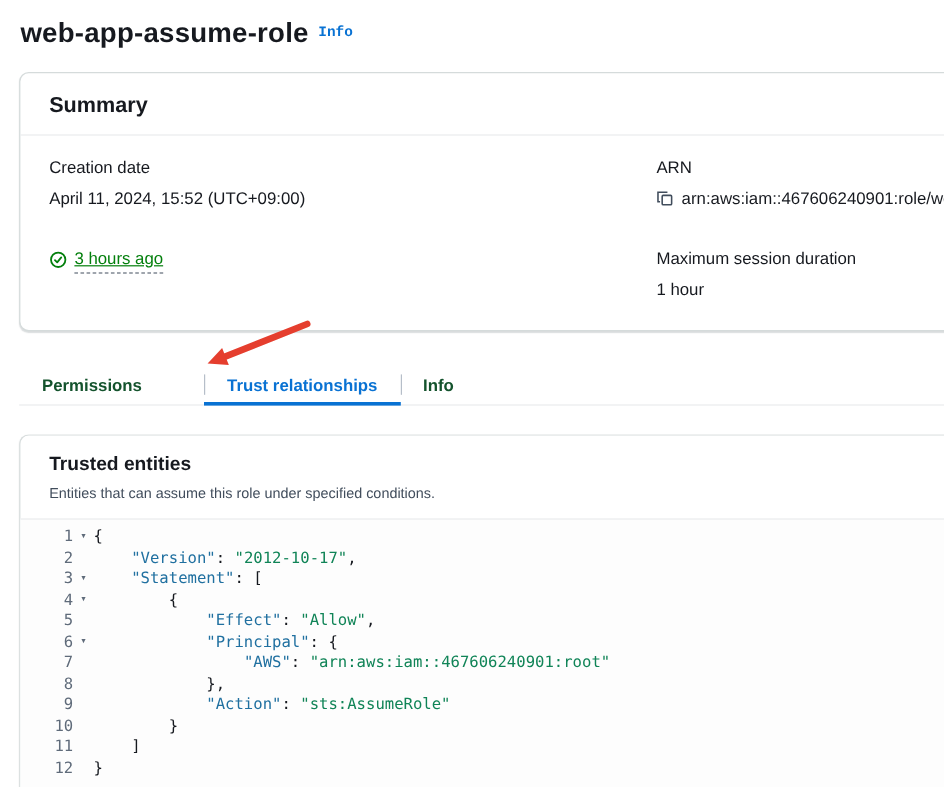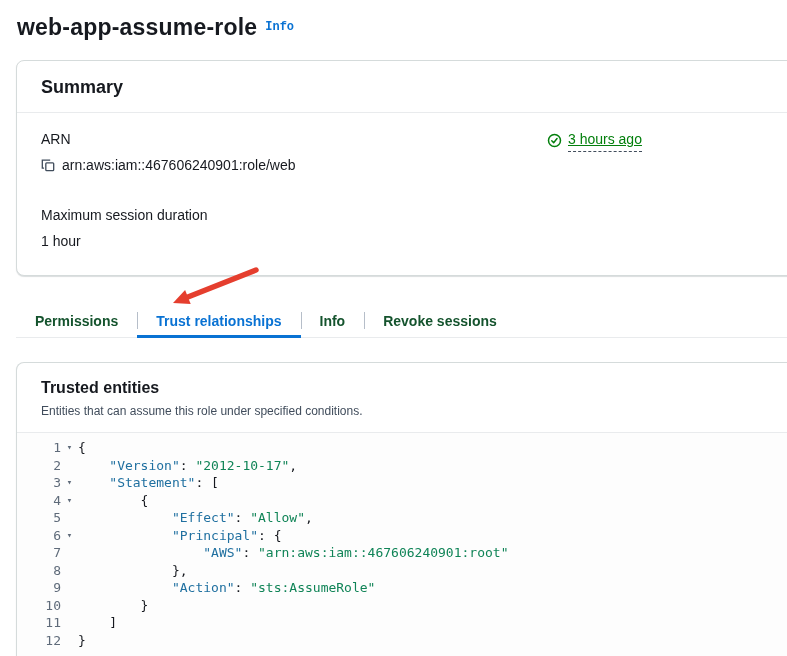--- a/index.html
+++ b/index.html
@@ -26,21 +26,21 @@
   .value.activity { display:flex; align-items:center; gap:6px; color:var(--green); }
   .activity-text { border-bottom:1px dashed #414d5c; padding-bottom:2px; cursor:help;text-decoration:underline; }
   .icon-btn { display:inline-flex; cursor:pointer; background:none; border:none; padding:0; }
 
   
   .tabs { display:flex; margin:28px 0 0 16px; width:808px; border-bottom:1px solid #e9ebed; }
   .tab { position:relative; background:none; border:none; cursor:pointer; height:33px;
     padding:0 19px; font-family:"Liberation Sans", sans-serif; font-size:14px; font-weight:700;
     color:#14532d; }
   .tab + .tab::before { content:""; position:absolute; left:0; top:8px; width:1px; height:17px; background:#b6bec9; }
-  .tab.active { color:var(--accent); }
+  .tab.active { color:var(--accent);margin-left:33px; }
   .tab.active::after { content:""; position:absolute; left:0; right:0; bottom:-1px; height:3px; background:var(--accent); }
 
   
   .card.trusted { margin-top:24px; border-radius:8px 8px 0 0; border-bottom:none; }
   .trusted-header { padding:16px 24px 13px; }
   .trusted-header h2 { font-size:16px; font-weight:700; }
   .trusted-desc { font-size:12px; line-height:16px; color:#414d5c; margin-top:6px; }
 
   
   .code-editor { border-top:1px solid #e9ebed; background:#fdfdfd; padding:6px 0 40px; }
@@ -66,20 +66,24 @@
     <h1 class="title">web-app-assume-role</h1>
     <a class="info-link">Info</a>
   </div>
 
   <section class="card">
     <div class="card-header">
       <h2>Summary</h2>
     </div>
     <div class="summary-body">
       <div class="field">
+        <div class="label">Creation date</div>
+        <div class="value">April 11, 2024, 15:52 (UTC+09:00)</div>
+      </div>
+      <div class="field">
         <div class="label">ARN</div>
         <div class="value arn">
           <button class="icon-btn">
             <svg width="14" height="14" viewBox="0 0 16 16">
               <rect x="5.5" y="5.5" width="9" height="9" rx="1" fill="none" stroke="#414d5c" stroke-width="1.5"></rect>
               <path d="M10.5 2.5h-9v9h2" fill="none" stroke="#414d5c" stroke-width="1.5"></path>
             </svg>
           </button>
           <span>arn:aws:iam::467606240901:role/web</span>
         </div>
@@ -99,21 +103,20 @@
         <div class="label">Maximum session duration</div>
         <div class="value">1 hour</div>
       </div>
     </div>
   </section>
 
   <nav class="tabs">
       <button class="tab"><span>Permissions</span></button>
       <button class="tab active"><span>Trust relationships</span></button>
       <button class="tab"><span>Info</span></button>
-      <button class="tab"><span>Revoke sessions</span></button>
     </nav>
 
   <section class="card trusted">
     <div class="trusted-header">
       <h2>Trusted entities</h2>
       <div class="trusted-desc">Entities that can assume this role under specified conditions.</div>
     </div>
     <div class="code-editor">
         <div class="code-line">
           <span class="ln">1</span>

